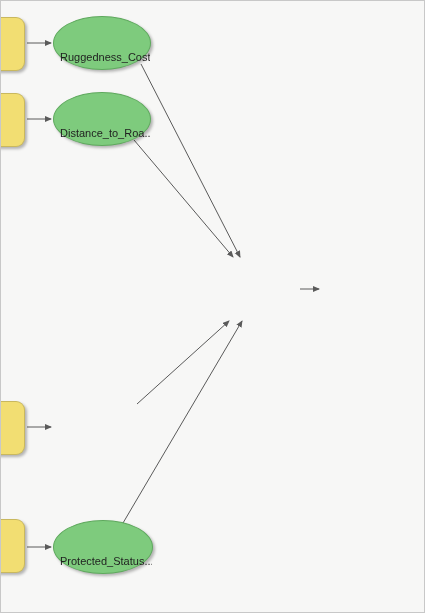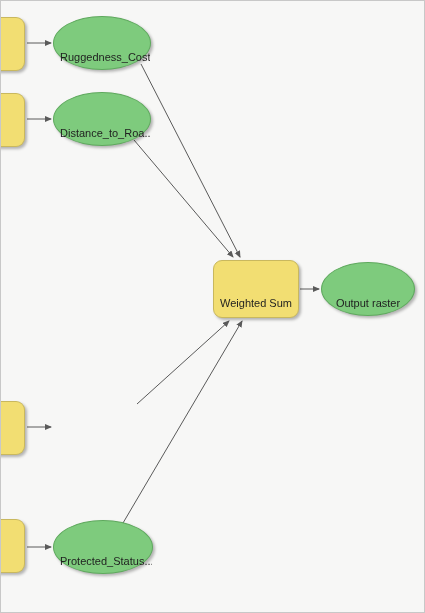--- a/index.html
+++ b/index.html
@@ -125,21 +125,15 @@
   <div class="node tool clipped-left" style="left:-38px; top:518px; width:62px; height:54px;">
     <div class="node-label">
       <div>fy (2)</div>
     </div>
   </div>
 
   <div class="node variable" style="left:52px; top:519px; width:100px; height:54px;">
     <span class="node-label">Protected_Status...</span>
   </div>
 
-  <div class="node tool" style="left:212px; top:259px; width:86px; height:58px;">
-    <span class="node-label" style="text-align:center;">Weighted Sum</span>
-  </div>
 
-  <div class="node variable" style="left:320px; top:261px; width:94px; height:54px;">
-    <span class="node-label">Output raster</span>
-  </div>
 
 </div>
 
 </body></html>

